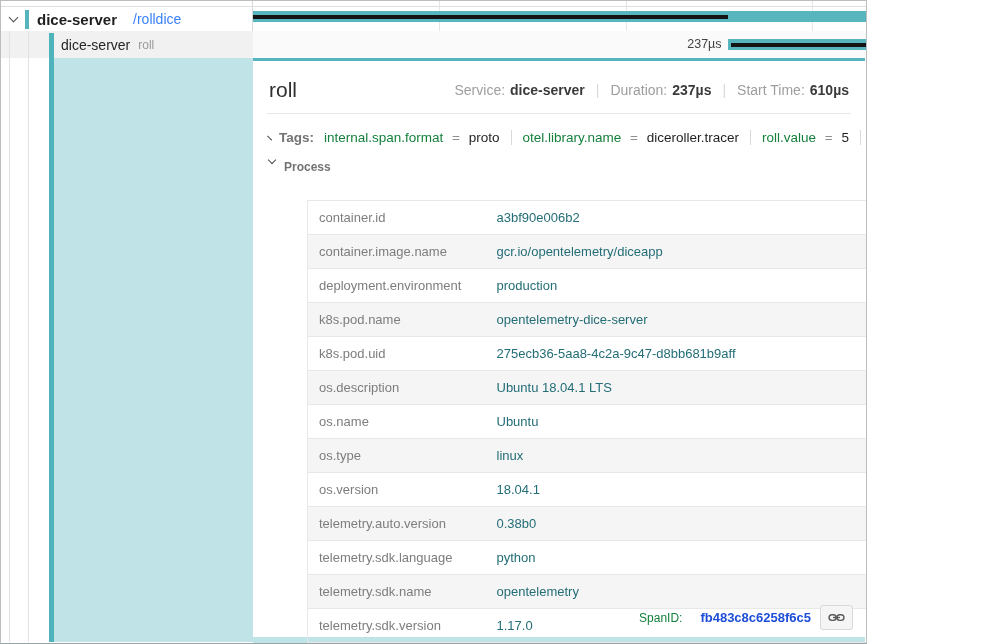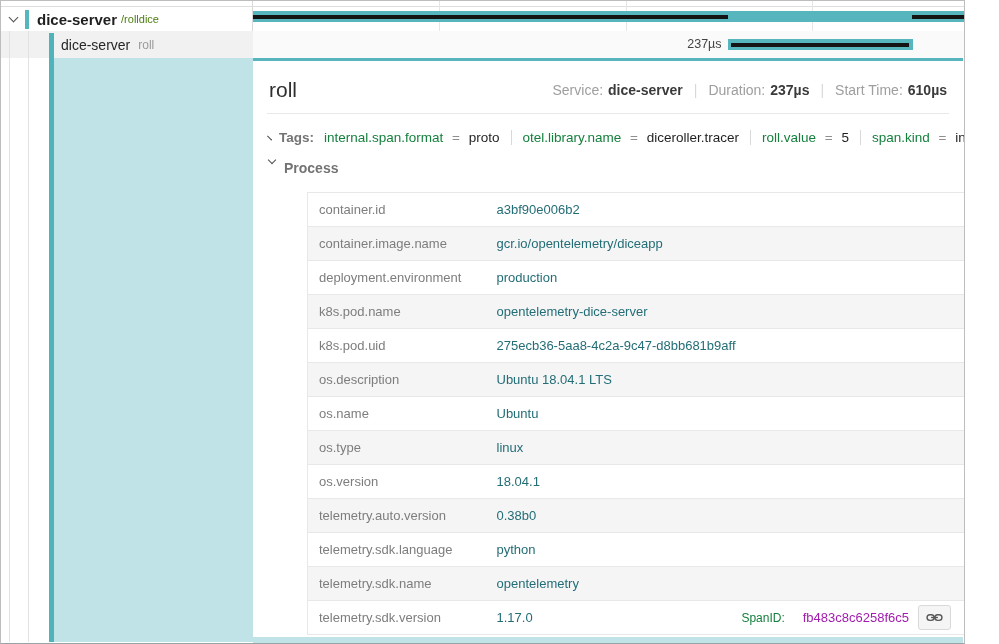--- a/index.html
+++ b/index.html
@@ -1,40 +1,40 @@
 <!DOCTYPE html>
 <html style="--accent: #57B5BE; --accent-stripe: #4FB3BC; --accent-light: #BFE3E6; --critical: #141414; --value-teal: #236D76;"><head>
 <meta charset="utf-8">
 <style>
   * { box-sizing: border-box; margin: 0; padding: 0; }
   html,body { background:#fff; }
   body { font-family: "Liberation Sans", sans-serif; }
   #app {
-    position: relative; width: 965px; height: 644px;
+    position: relative; width: 867px; height: 644px;
     border: 1px solid #bdbdbd; border-bottom-color:#98a4a6;
     background: #fff; overflow: hidden;
     font-family: "Liberation Sans", sans-serif;
   }
   
   .header-strip { position:absolute; left:0; top:0; width:100%; height:6px; border-bottom:1px solid #dedede; background:#fff; }
   .tl-grid { position:absolute; left:252px; top:0; width:745px; height:57px; pointer-events:none; }
   .gridline { position:absolute; top:0; bottom:0; width:1px; background:#e6e6e6; }
   .split-line { position:absolute; left:251px; top:0; width:1px; height:57px; background:#d9d9d9; }
 
   .tree-row1 { position:absolute; left:0; top:6px; width:251px; height:24px; background:#fff; display:flex; align-items:center; }
   .tree-row2 { position:absolute; left:0; top:30px; width:252px; height:27px; background:#f1f1f1; display:flex; align-items:center; }
   .tl-row2   { position:absolute; left:252px; top:30px; width:745px; height:27px; background:#fafafa; }
 
   .chev { display:inline-block; width:7px; height:7px; border-right:1.6px solid #4f4f4f; border-bottom:1.6px solid #4f4f4f; }
   .chev-down  { transform:rotate(45deg); }
   .chev-right { transform:rotate(-45deg); }
   .row1-chev { margin-left:9px; margin-top:-3px; }
   .color-chip { width:4px; height:19px; background:var(--accent); margin-left:8px; }
   .svc1 { font-size:15px; font-weight:700; color:#1f1f1f; margin-left:8px; }
-  .op1  { font-size:11px; color:#4d7c0f; margin-left:4px; }
+  .op1  { font-size:14px; color:#3b82f6; margin-left:16px; }
   .svc2 { font-size:14px; color:#262626; margin-left:60px; }
   .op2  { font-size:12px; color:#9a9a9a; margin-left:8px; }
 
   .span-bar { position:absolute; height:11px; background:var(--accent); }
   .bar-1 { top:10px; }
   .tl-row2 .span-bar { top:8px; }
   .crit { position:absolute; top:3.5px; height:4px; background:var(--critical); }
   .bar-label { position:absolute; top:0; height:27px; line-height:27px; font-size:12.5px; color:#434343; margin-right:6px; white-space:nowrap; }
 
   
@@ -56,31 +56,31 @@
 
   .tags-row { display:flex; align-items:center; height:27px; font-size:13.5px; margin-left:2px; cursor:pointer; }
   .acc-label { font-weight:700; color:#737373; margin-left:9px; }
   .tag-item { white-space:nowrap; }
   .tag-key { color:#15803d; }
   .tag-eq  { color:#8f8f8f; margin:0 5px; }
   .tag-val { color:#1f1f1f; }
   .tags-row .tag-item:first-of-type { margin-left:10px; }
   .vsep { display:inline-block; width:1px; height:15px; background:#d9d9d9; margin:0 11px; }
 
-  .process-row { display:flex; align-items:flex-start; margin:9px 0 16px 2px; font-size:14px; cursor:pointer; }
+  .process-row { display:flex; align-items:flex-start; margin:9px 0 26px 2px; font-size:12px; cursor:pointer; }
 
   table.kv { width:100%; border-collapse:collapse; font-size:13px;margin-left:40px; }
   table.kv td { border:1px solid #e8e8e8; padding:9px 11px; }
   table.kv td.k { width:178px; color:#7d7d7d; border-right:none; }
   table.kv td.v { font-family:Liberation Sans, sans-serif; color:var(--value-teal); border-left:none; }
   table.kv tr:nth-child(even) { background:#f5f5f5; }
 
   .card-footer { position:absolute; right:12px; bottom:7px; display:flex; align-items:center; }
   .spanid-label { font-size:12px; color:#15803d; margin-right:18px; }
-  .spanid-value { font-size:13px; color:#a21caf; font-weight:400; }
+  .spanid-value { font-size:13px; color:#1d4ed8; font-weight:700; }
   .link-btn { margin-left:9px; width:33px; height:25px; background:#f5f5f5; border:1px solid #d9d9d9;
               border-radius:3px; display:flex; align-items:center; justify-content:center; cursor:pointer; }
 </style>
 </head>
 <body>
 
 <div id="app">
 
   <div class="header-strip"></div>
   <div class="tl-grid">

